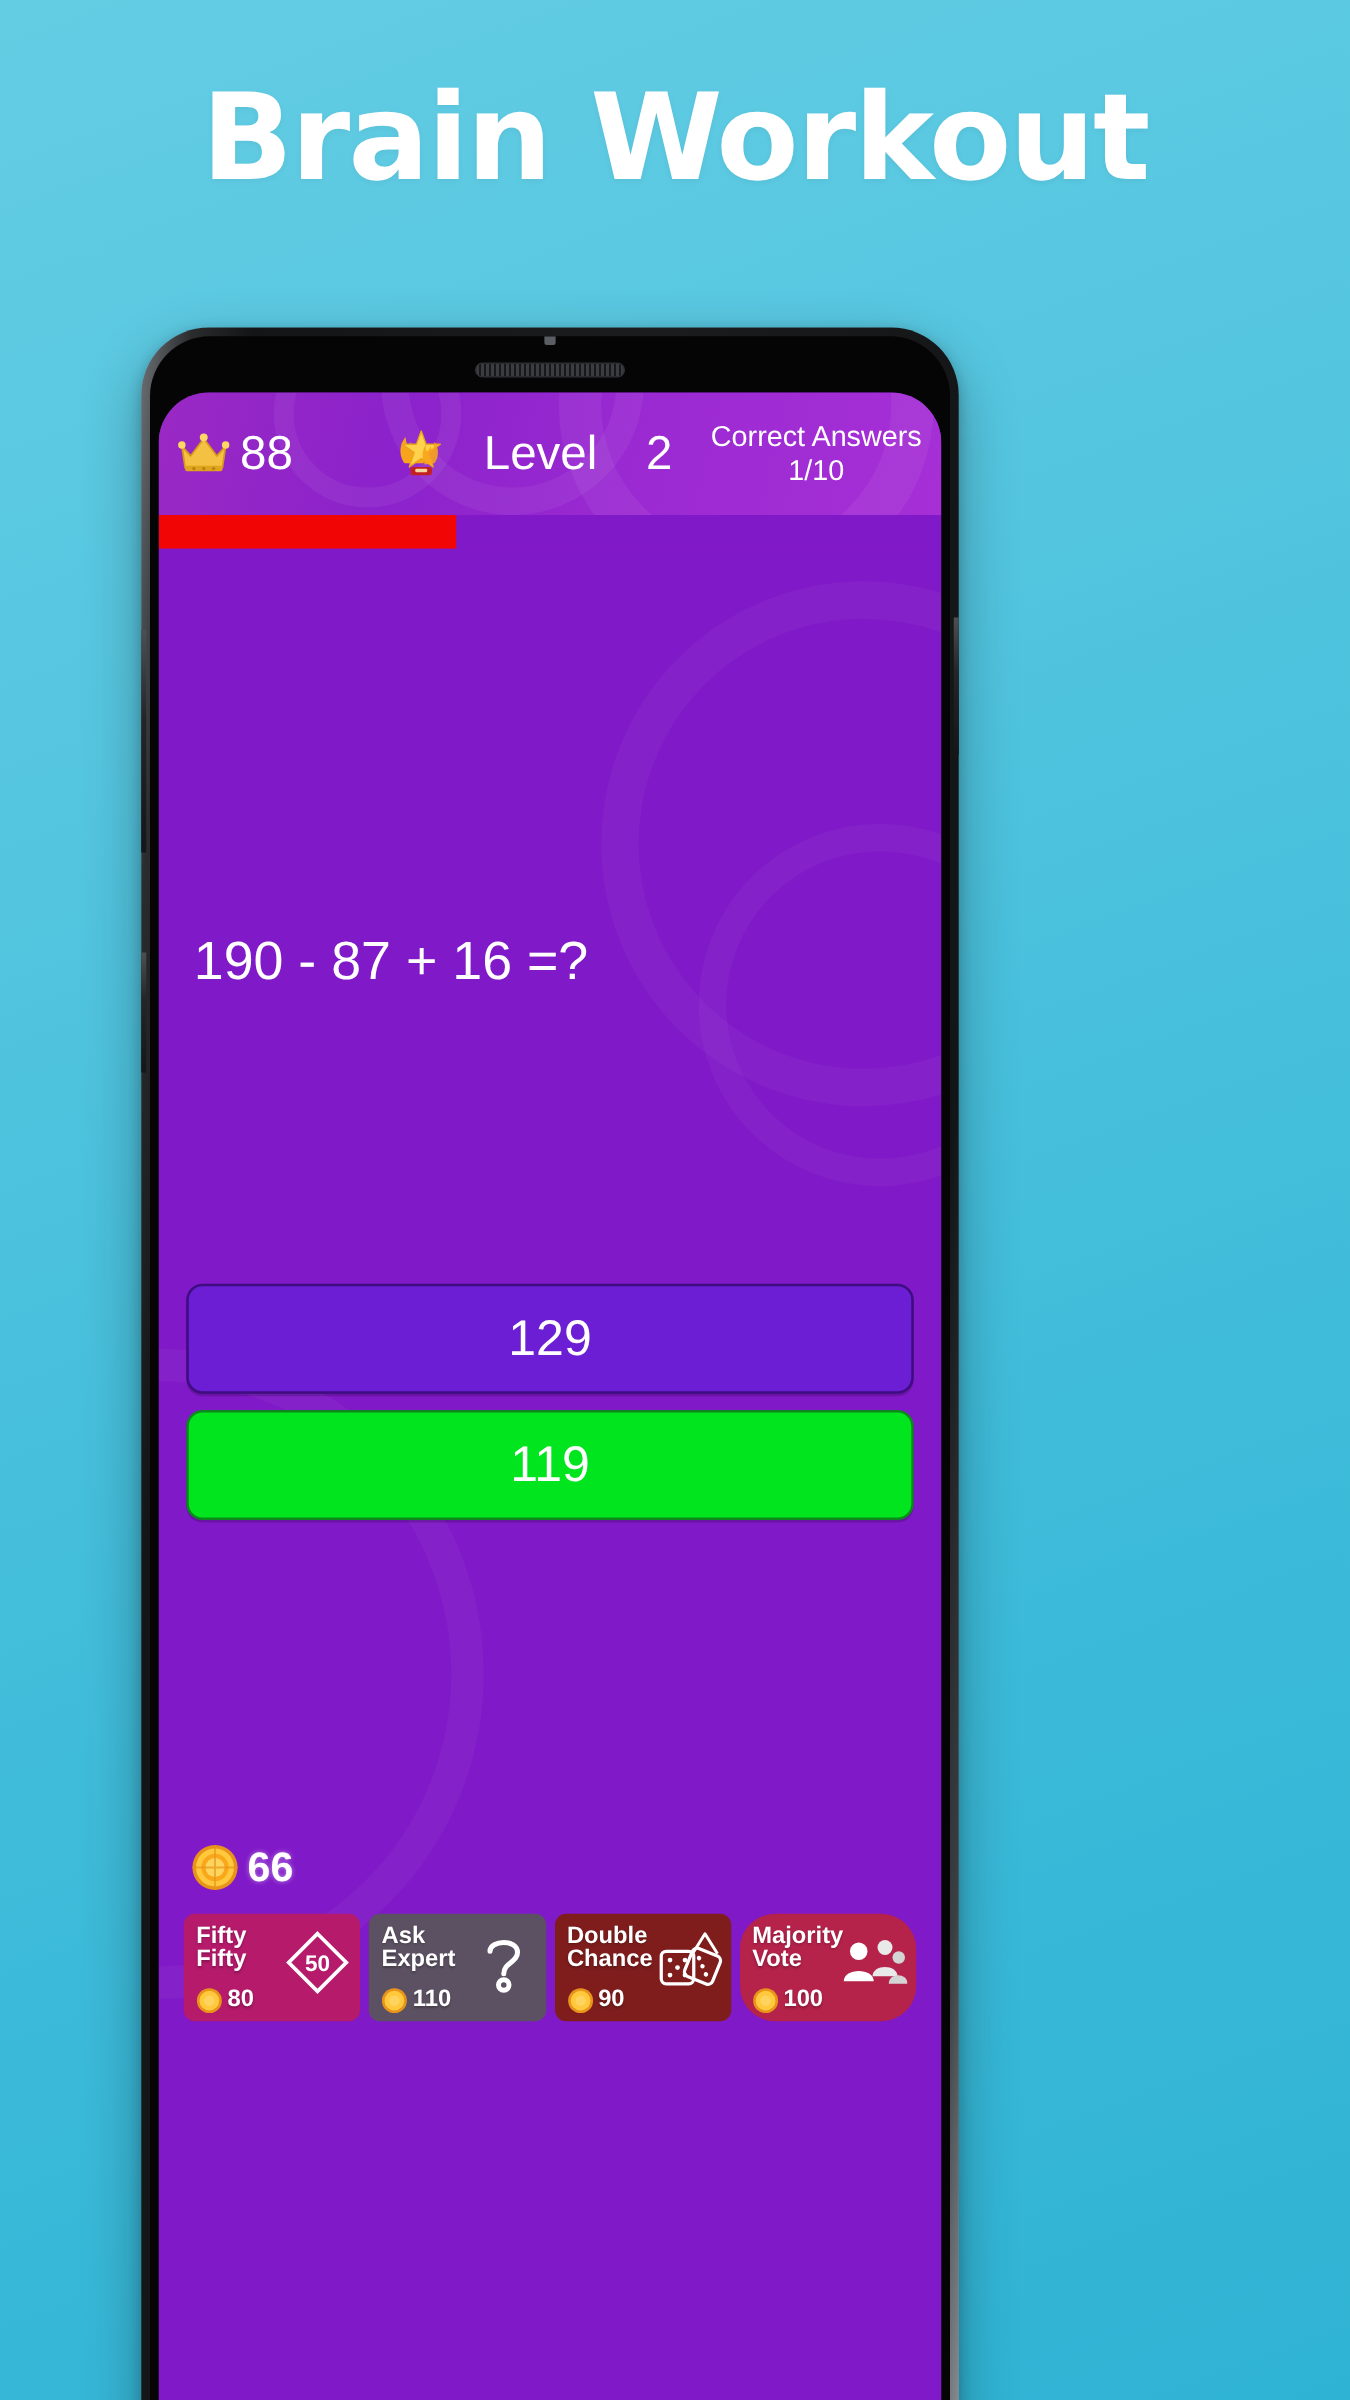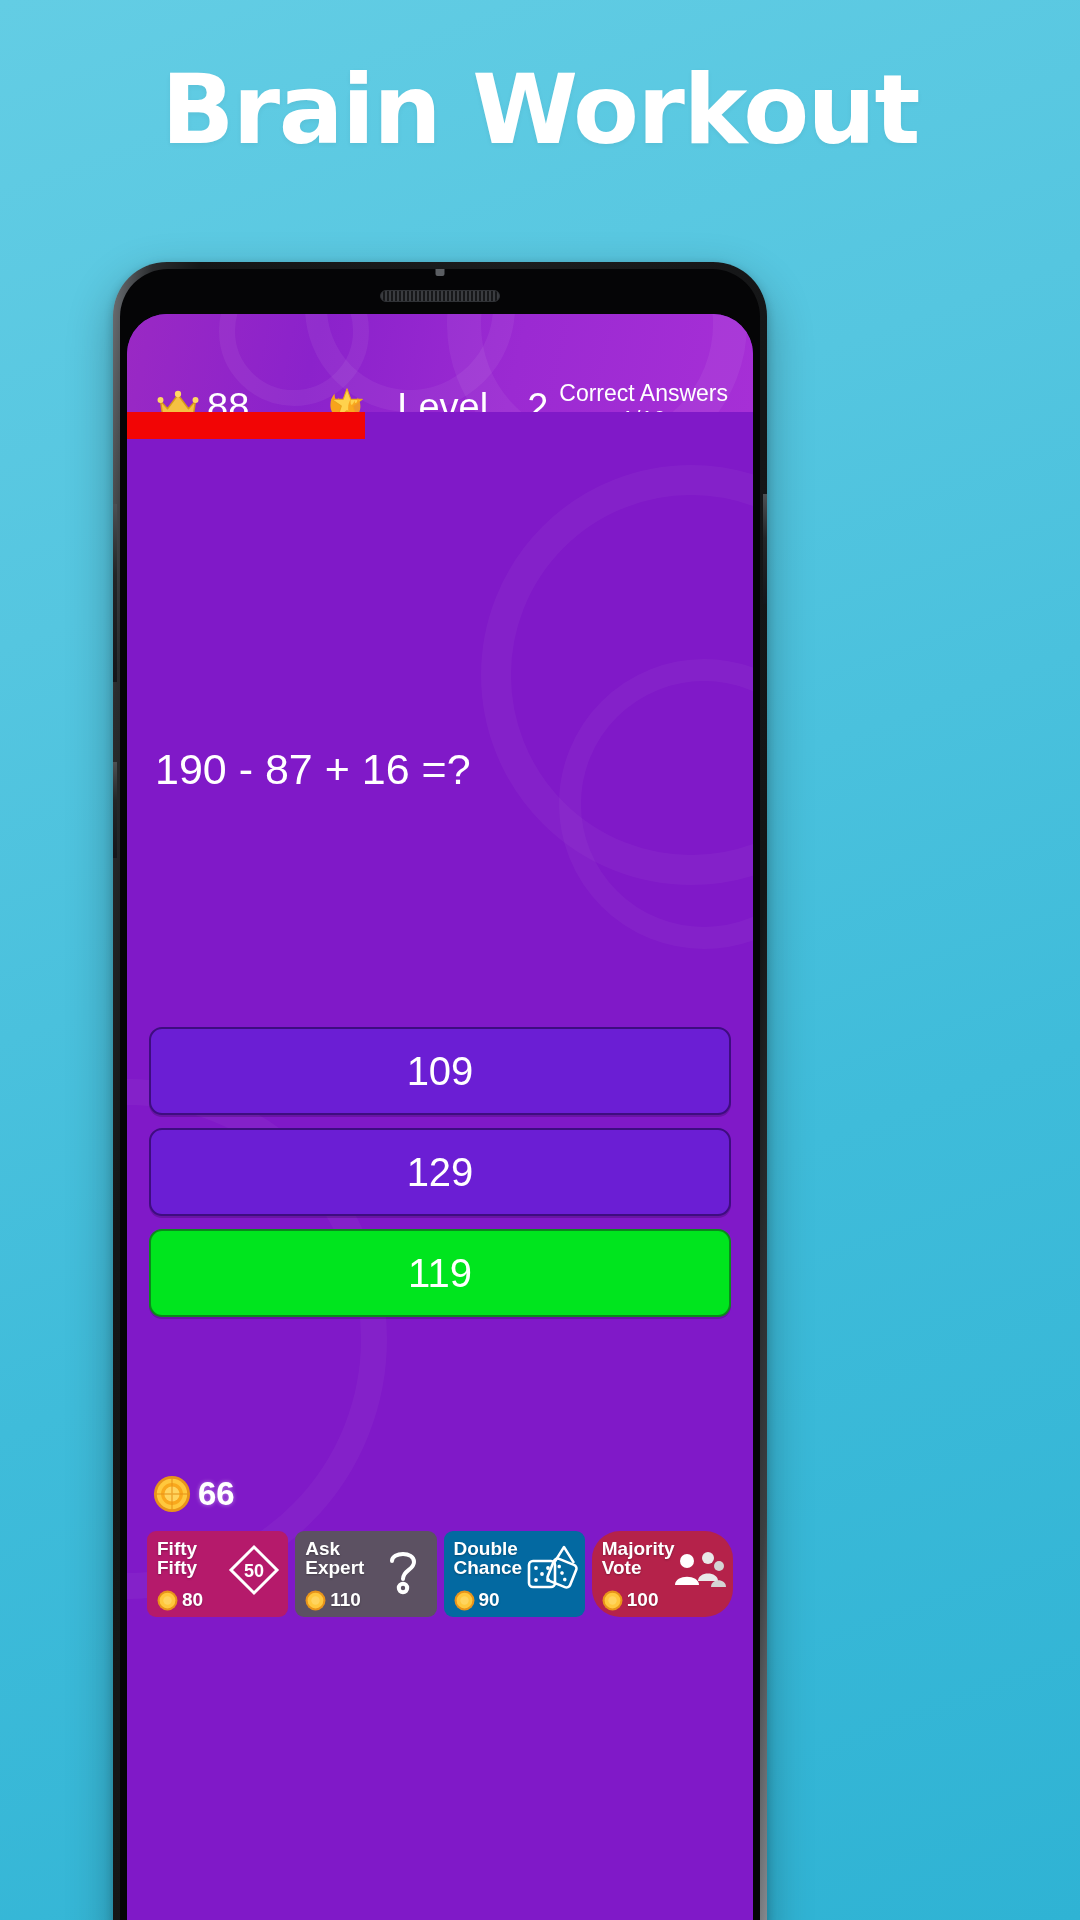--- a/index.html
+++ b/index.html
@@ -115,27 +115,26 @@
     border-radius: 50%;
     border: 22px solid rgba(255,255,255,0.055);
     pointer-events: none;
   }
   .hdr-swirl.s1 { width: 210px; height: 210px; left: 178px; top: -112px; }
   .hdr-swirl.s2 { width: 300px; height: 300px; left: 320px; top: -140px; border-width: 34px; }
   .hdr-swirl.s3 { width: 150px; height: 150px; left: 92px;  top: -58px; border-width: 16px; }
 
   .hdr-row {
     position: absolute;
-    left: 0; top: 0;
+    left: 12px; top: 0;
     width: 100%; height: 100%;
     display: flex;
     align-items: center;
-    padding: 0 14px 0 30px;
+    padding: 0 14px 0 3px;
     z-index: 2;
-    margin-top: 44px;
   }
   .hdr-score {
     display: flex;
     align-items: center;
     gap: 8px;
     width: 172px;
   }
   .hdr-score .num {
     color: #fff;
     font-size: 38px;
@@ -382,23 +381,20 @@
       <div class="quiz-body">
         <div class="bg-swirl b1"></div>
         <div class="bg-swirl b2"></div>
         <div class="bg-swirl b3"></div>
 
         <div class="question-wrap">
           <div class="question-text">190 - 87 + 16 =?</div>
         </div>
 
         <div class="answers" id="answers-list">
-            <div class="answer-btn">
-              <span>109</span>
-            </div>
             <div class="answer-btn">
               <span>129</span>
             </div>
             <div class="answer-btn correct">
               <span>119</span>
             </div>
           </div>
 
         <div class="coin-row">
           <span>
@@ -441,21 +437,21 @@
                     <circle cx="20" cy="20" r="8" fill="#ffd45e"></circle>
                   </svg>
                 </span>
                 <span>110</span>
               </div>
               <span class="pu-icon"><svg viewBox="0 0 54 54">
                   <path d="M16 18 C16 9 38 8 38 19 C38 27 27 27 27 36" fill="none" stroke="#fff" stroke-width="4" stroke-linecap="round"></path>
                   <circle cx="27" cy="45" r="4.2" fill="none" stroke="#fff" stroke-width="4"></circle>
                 </svg></span>
             </div>
-            <div class="powerup pu-double" style="background: #0369a1;">
+            <div class="powerup pu-double" style="background: #7f1d1d;">
               <div class="pu-label"><span>Double</span><br><span>Chance</span></div>
               <div class="pu-cost">
                 <span>
                   <svg class="icon-coin-sm" viewBox="0 0 40 40">
                     <circle cx="20" cy="20" r="19" fill="#e8941a"></circle>
                     <circle cx="20" cy="20" r="15" fill="#ffc83d"></circle>
                     <circle cx="20" cy="20" r="8" fill="#ffd45e"></circle>
                   </svg>
                 </span>
                 <span>90</span>

